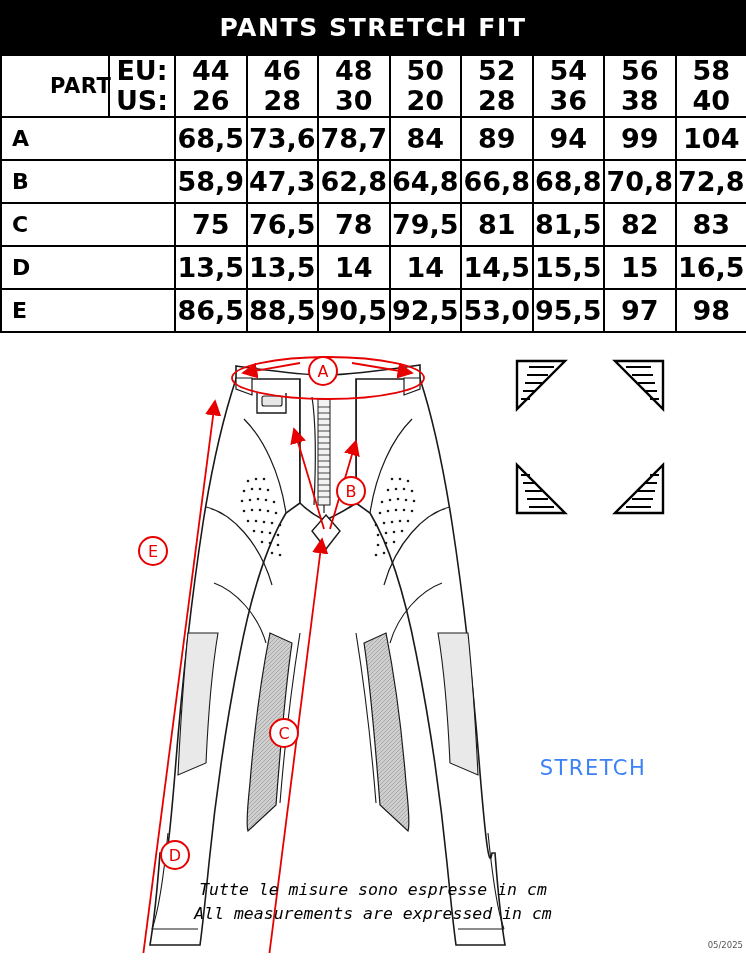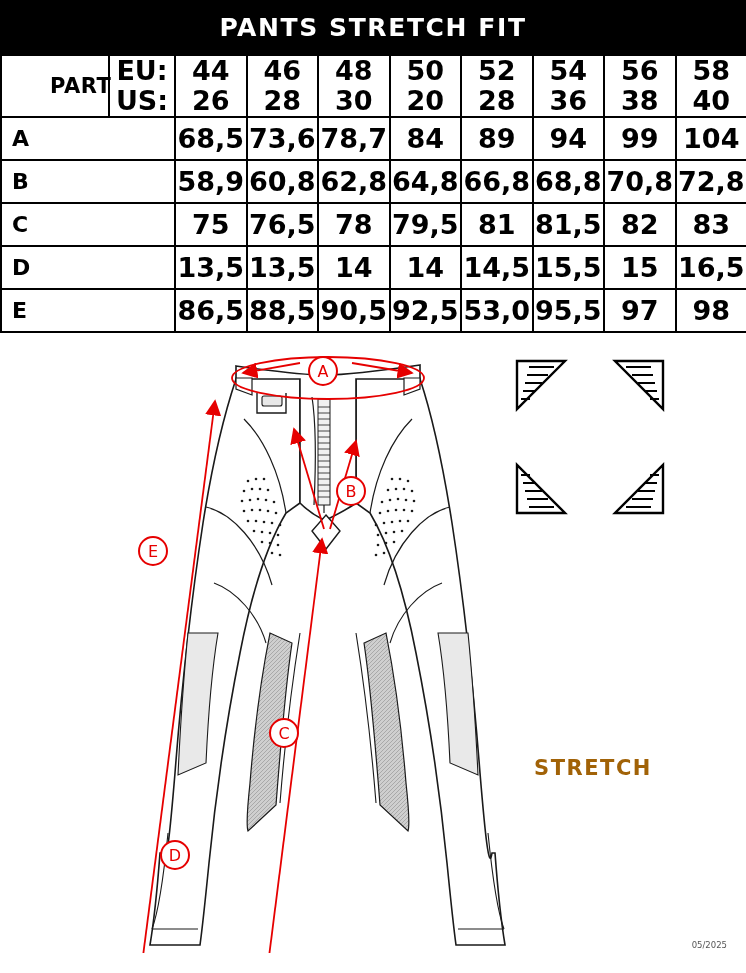--- a/index.html
+++ b/index.html
@@ -96,38 +96,38 @@
     bottom: 28px;
     text-align: center;
     font-family: "DejaVu Sans Mono", monospace;
     font-size: 16.5px;
     line-height: 1.45;
     font-style: italic;
     color: #000;
   }
   .datecode {
     position: absolute;
-    right: 19px;
+    right: 3px;
     bottom: 3px;
     font-size: 8.5px;
     color: #555;
     font-family: "DejaVu Sans", sans-serif;
   }
   .stretch-label {
     position: absolute;
     left: 513px;
     top: 424px;
     width: 160px;
     text-align: center;
     font-family: "DejaVu Sans", sans-serif;
     font-size: 21px;
-    font-weight: bold;
+    font-weight: normal;
     letter-spacing: 1.5px;
     line-height: 1.12;
-    color: #a16207;
+    color: #3b82f6;
   }
 </style>
 </head>
 <body>
 
 <div class="sheet">
 
   <div class="title-bar">
     <div class="title-text">PANTS STRETCH FIT</div>
   </div>
@@ -194,21 +194,21 @@
         <td class="val">84</td>
         <td class="val">89</td>
         <td class="val">94</td>
         <td class="val">99</td>
         <td class="val">104</td>
       </tr>
 
       <tr>
         <td class="row-label" colspan="2">B</td>
         <td class="val">58,9</td>
-        <td class="val">60,8</td>
+        <td class="val">47,3</td>
         <td class="val">62,8</td>
         <td class="val">64,8</td>
         <td class="val">66,8</td>
         <td class="val">68,8</td>
         <td class="val">70,8</td>
         <td class="val">72,8</td>
       </tr>
 
       <tr>
         <td class="row-label" colspan="2">C</td>
@@ -493,16 +493,20 @@
           <line x1="644" y1="150" x2="657" y2="150"></line>
           <line x1="650" y1="142" x2="659" y2="142"></line>
         </g>
       </g>
     </svg>
 
     <div class="stretch-label">
       <div>STRETCH</div>
     </div>
 
+    <div class="caption">
+      <div>Tutte le misure sono espresse in cm</div>
+      <div>All measurements are expressed in cm</div>
+    </div>
 
     <div class="datecode">05/2025</div>
   </div>
 </div>
 
 </body></html>

